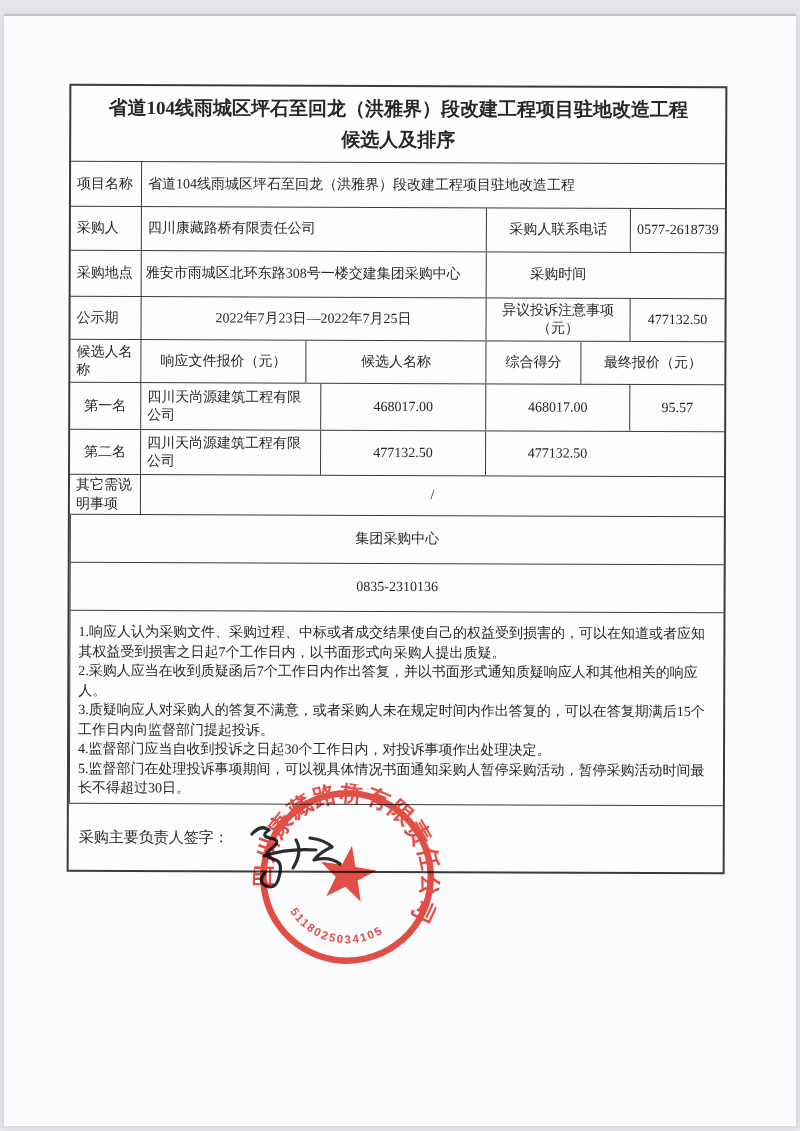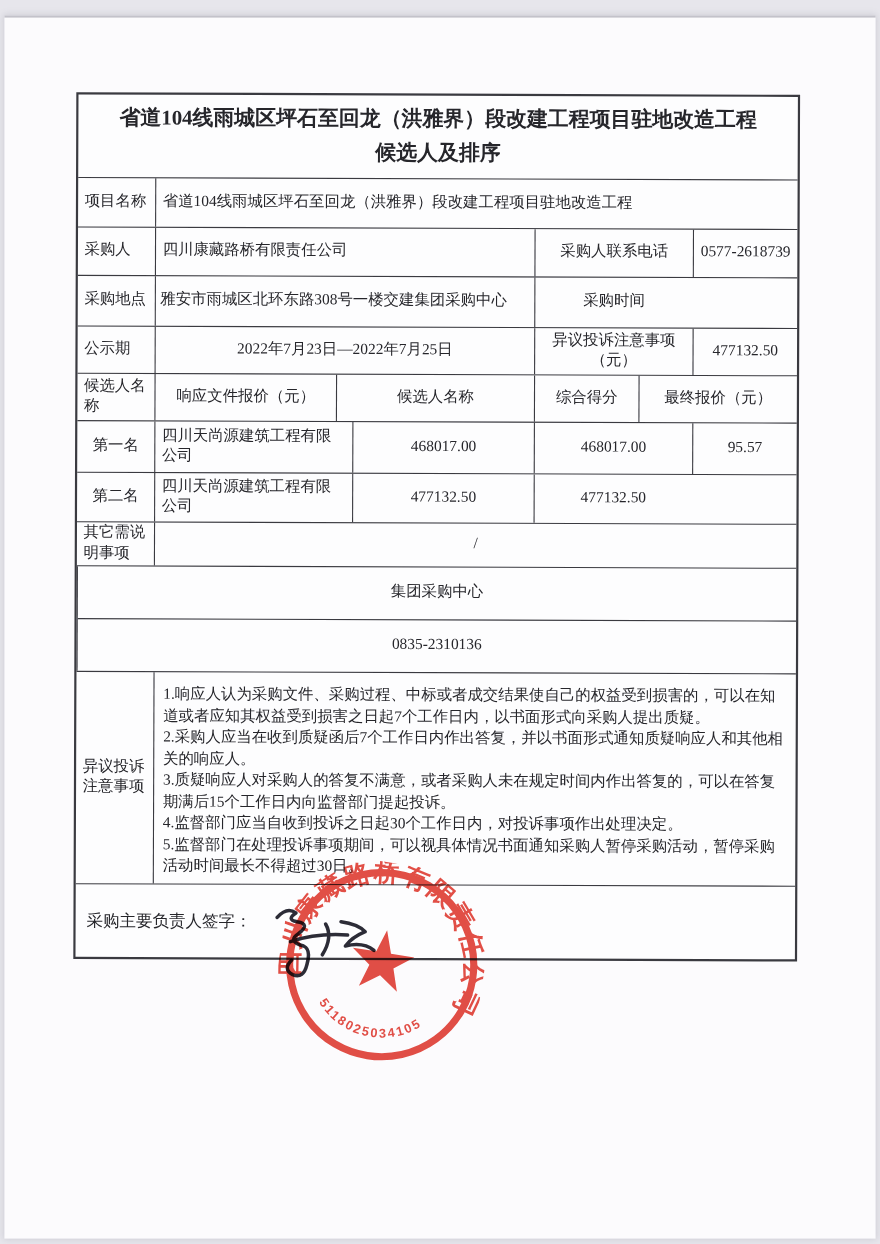--- a/index.html
+++ b/index.html
@@ -153,21 +153,20 @@
     </div>
 
     <div class="trow h96">
       <div class="vstack">
         <div class="cell center split" style="height:48px">集团采购中心</div>
         <div class="cell center" style="flex:1">0835-2310136</div>
       </div>
     </div>
 
     <div class="trow h193">
-      <div class="cell w-a">异议投诉注意事项</div>
       <div class="complaint-cell">
         <div>1.响应人认为采购文件、采购过程、中标或者成交结果使自己的权益受到损害的，可以在知道或者应知其权益受到损害之日起7个工作日内，以书面形式向采购人提出质疑。</div>
         <div>2.采购人应当在收到质疑函后7个工作日内作出答复，并以书面形式通知质疑响应人和其他相关的响应人。</div>
         <div>3.质疑响应人对采购人的答复不满意，或者采购人未在规定时间内作出答复的，可以在答复期满后15个工作日内向监督部门提起投诉。</div>
         <div>4.监督部门应当自收到投诉之日起30个工作日内，对投诉事项作出处理决定。</div>
         <div>5.监督部门在处理投诉事项期间，可以视具体情况书面通知采购人暂停采购活动，暂停采购活动时间最长不得超过30日。</div>
       </div>
     </div>
 
     <div class="trow h67">

